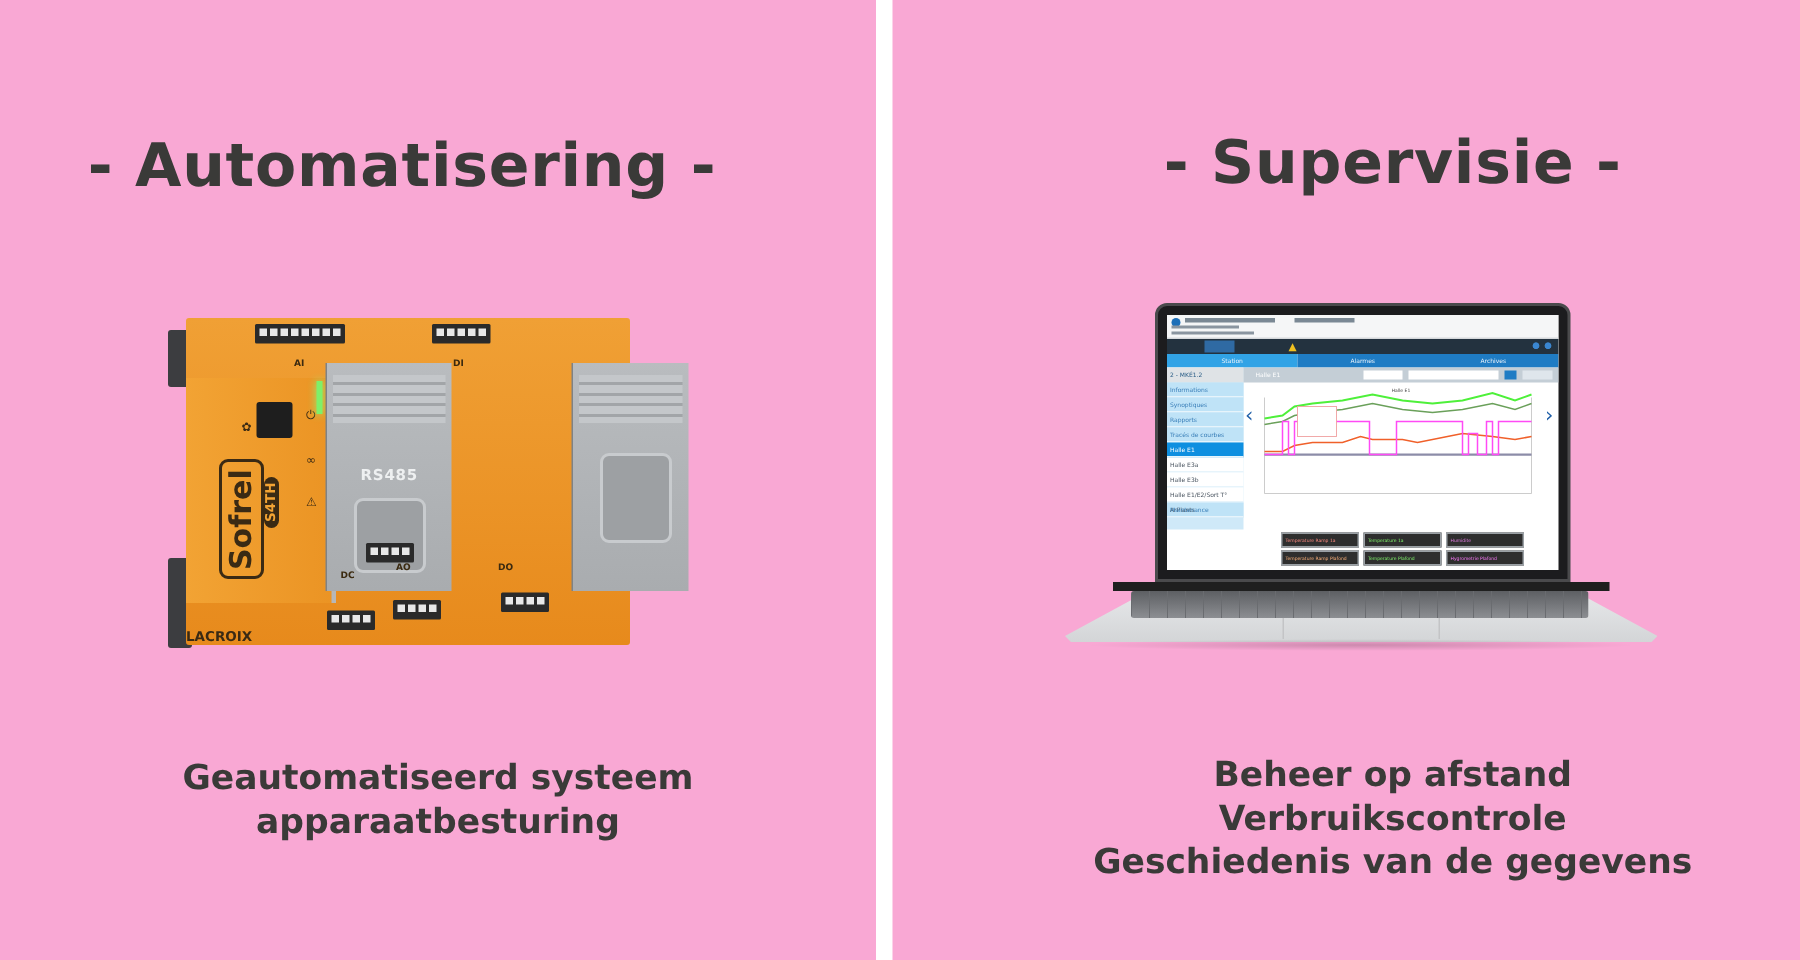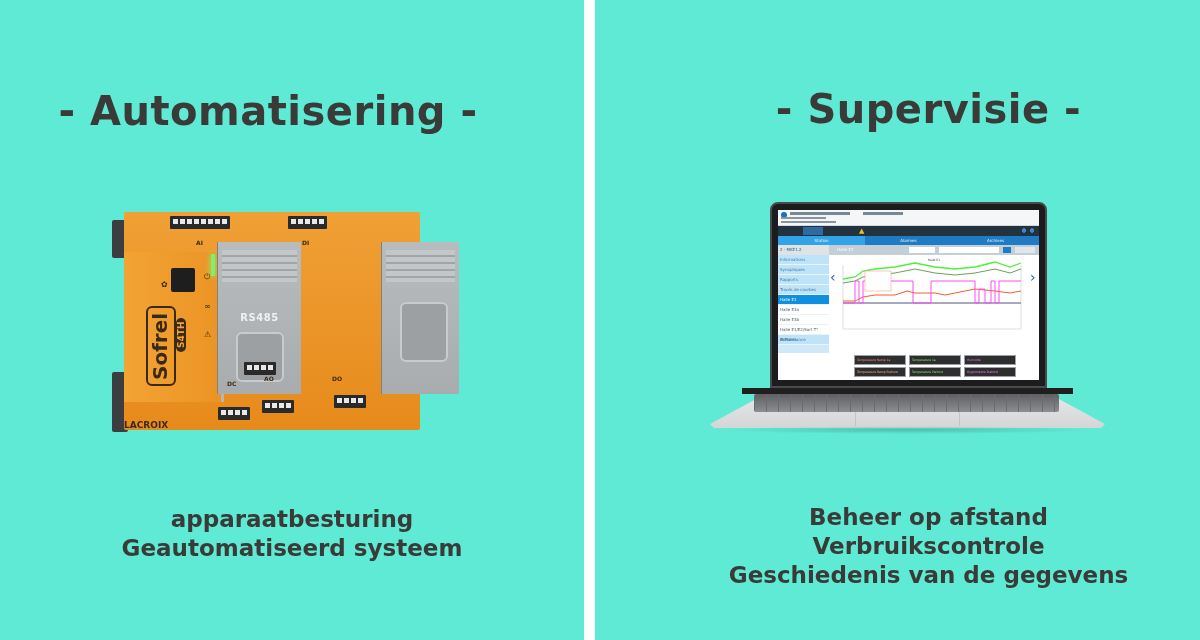--- a/index.html
+++ b/index.html
@@ -1,19 +1,19 @@
 <!DOCTYPE html>
 <html><head>
 <meta charset="utf-8">
 <style>
   * { box-sizing: border-box; margin: 0; padding: 0; }
   html, body { width: 1200px; height: 640px; background: #ffffff; overflow: hidden; }
   body { position: relative; font-family: "DejaVu Sans", "Liberation Sans", sans-serif; color: #3a3a38; }
 
-  .panel { position: absolute; top: 0; height: 640px; background: #5eead4; }
+  .panel { position: absolute; top: 0; height: 640px; background: #f9a8d4; }
   .panel.left { left: 0; width: 584px; }
   .panel.right { left: 595px; width: 643px; }
 
   .title { position: absolute; width: 100%; text-align: center; font-weight: bold; font-size: 40px; letter-spacing: 0.5px; color: #3a3a38; }
   .panel.left .title { top: 88px; left: -24px; }
   .panel.right .title { top: 86px; left: 12px; }
 
   .desc { position: absolute; width: 100%; text-align: center; font-weight: bold; font-size: 23px; line-height: 29px; color: #3a3a38; }
   .panel.left .desc { top: 505px; left: 0px; }
   .panel.right .desc { top: 503px; left: 12px; }
@@ -159,22 +159,22 @@
     <div class="term" style="left:222px; top:183px;">
         <i></i>
         <i></i>
         <i></i>
         <i></i>
       </div>
     <span class="bottom-lacroix">LACROIX</span>
   </div>
 
   <div class="desc">
+    <div>Geautomatiseerd systeem</div>
     <div>apparaatbesturing</div>
-    <div>Geautomatiseerd systeem</div>
   </div>
 </section>
 
 <section class="panel right">
   <h1 class="title">- Supervisie -</h1>
 
   <div class="desc">
     <div>Beheer op afstand</div>
     <div>Verbruikscontrole</div>
     <div>Geschiedenis van de gegevens</div>

